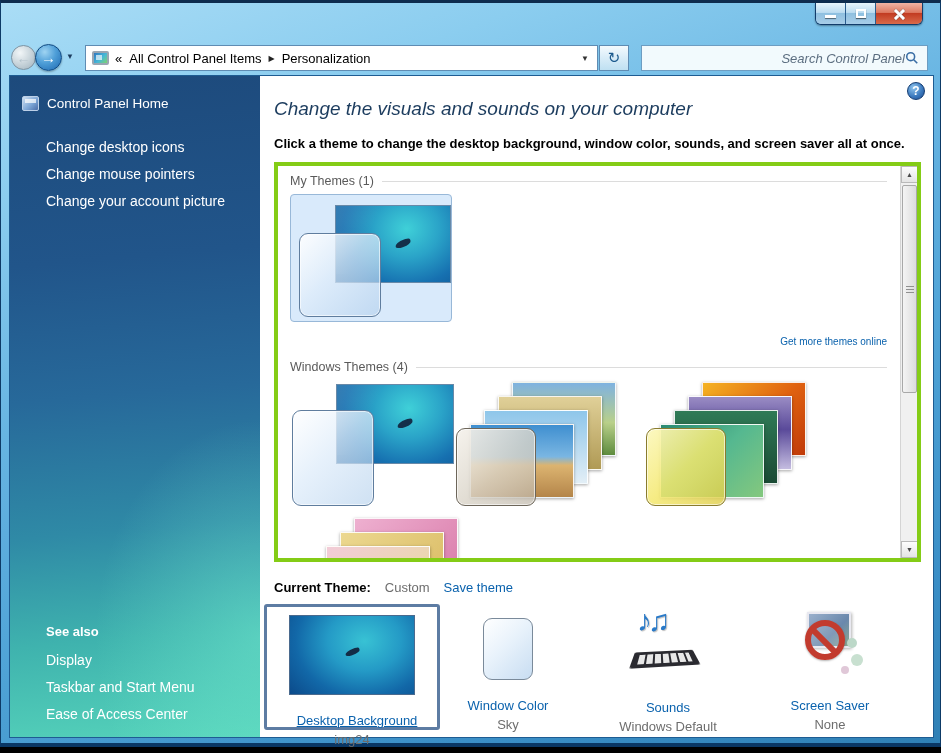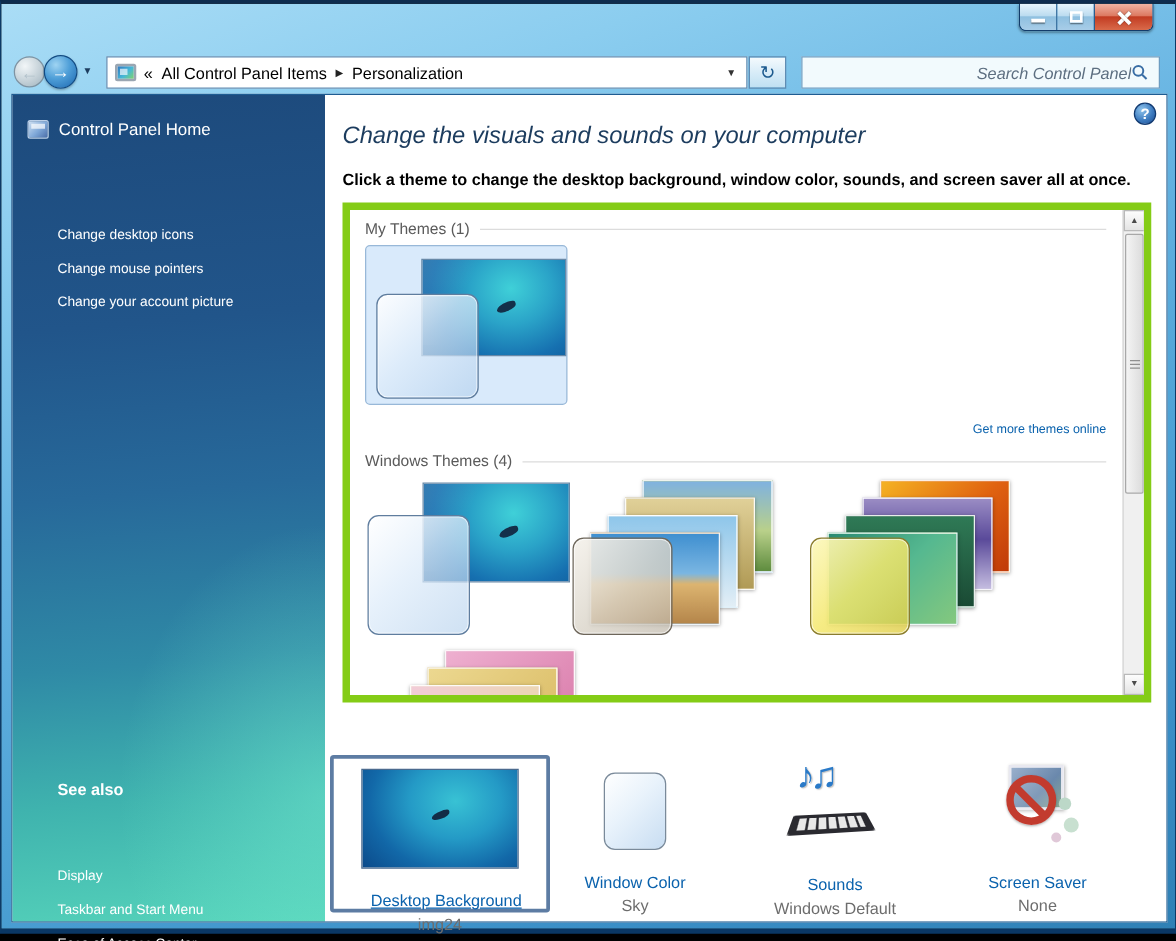--- a/index.html
+++ b/index.html
@@ -66,36 +66,36 @@
   .sidebar { position:relative; width:250px; flex:none;
     background:
       radial-gradient(120% 60% at 100% 85%, rgba(120,240,210,.45) 0%, rgba(120,240,210,0) 55%),
       linear-gradient(175deg,#1d4a7c 0%,#21558a 28%,#27699a 48%,#2f8aa6 68%,#3fb3ae 84%,#55d2ba 100%);
     color:#fff; }
   .sb-home { position:absolute; left:12px; top:20px; display:flex; align-items:center; gap:8px;
     font-size:13.5px; color:#fff; cursor:pointer; }
   .sb-home-icon { width:17px; height:15px; border-radius:2px; flex:none;
     background:linear-gradient(135deg,#cfe0f2 0%,#7fa8d8 55%,#4a6da8 100%); border:1px solid #bcd0e8; position:relative; }
   .sb-home-icon::after { content:""; position:absolute; left:2px; top:2px; width:11px; height:4px; background:rgba(255,255,255,.7); }
-  .sb-link { position:absolute; left:36px; font-size:11px; color:#fff; text-decoration:none; cursor:pointer; display:block;margin-top:43px; }
+  .sb-link { position:absolute; left:36px; font-size:14px; color:#fff; text-decoration:none; cursor:pointer; display:block; }
   .sb-l0 { top:63px; } .sb-l1 { top:90px; } .sb-l2 { top:117px; }
   .sb-seealso-title { position:absolute; left:36px; top:548px; font-size:13px; font-weight:bold; color:#fff; }
   .sb-s0 { top:576px; } .sb-s1 { top:603px; } .sb-s2 { top:630px; }
 
   
   .content { position:relative; flex:1; background:#fff; }
   .help-btn { position:absolute; right:8px; top:6px; width:18px; height:18px; border-radius:50%;
     background:radial-gradient(circle at 35% 30%,#8fc4ec 0%,#3e7cc0 55%,#1a4a90 100%);
     border:1px solid #123a70; color:#fff; font-size:12px; font-weight:bold; text-align:center; line-height:17px; cursor:pointer; }
   .page-title { position:absolute; left:14px; top:22px; font-size:19px; font-weight:400; color:#1c3c5e;font-style:italic; }
   .page-desc { position:absolute; left:14px; top:60px; font-size:13px; font-weight:700; color:#000; }
 
   
   .themes-box { position:absolute; left:14px; top:86px; width:647px; height:400px;
-    background:#fff; border:6px solid #84cc16; overflow:hidden; }
+    background:#fff; border:4px solid #84cc16; overflow:hidden; }
   .group-hdr { position:absolute; left:12px; right:30px; display:flex; align-items:center; gap:8px;
     font-size:12.5px; color:#5a5a5a; }
   .group-hdr .hdr-line { flex:1; height:1px; background:#dcdcdc; }
   .gh-my { top:8px; } .gh-win { top:194px;justify-content:flex-end; }
 
   
   .theme-tile { position:absolute; left:12px; top:28px; width:162px; height:128px;
     background:#d9eafb; border:1px solid #98b8d8; border-radius:4px; cursor:pointer; }
 
   .wp { position:absolute; border:1px solid #6889a8; overflow:hidden;
@@ -317,20 +317,25 @@
 
         <div class="vscroll">
           <div class="sc-btn sc-up">▲</div>
           <div class="sc-thumb">
             <span class="sc-grip"></span>
           </div>
           <div class="sc-btn sc-down">▼</div>
         </div>
       </div>
 
+      <div class="current-row">
+        <span class="ct-label">Current Theme:</span>
+        <span class="ct-value">Custom</span>
+        <a class="save-link">Save theme</a>
+      </div>
 
       <div class="items-row">
 
         <div class="item item-db">
           <div class="db-thumb"></div>
           <a class="item-label und">Desktop Background</a>
           <div class="item-value">img24</div>
         </div>
 
         <div class="item item-wc">

